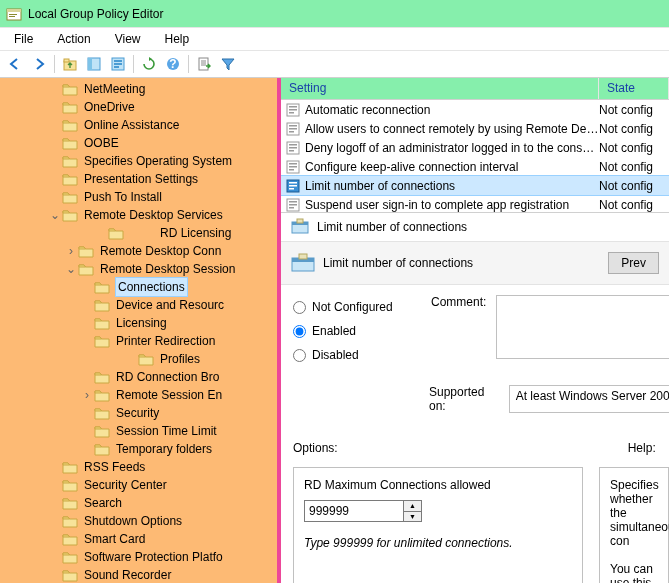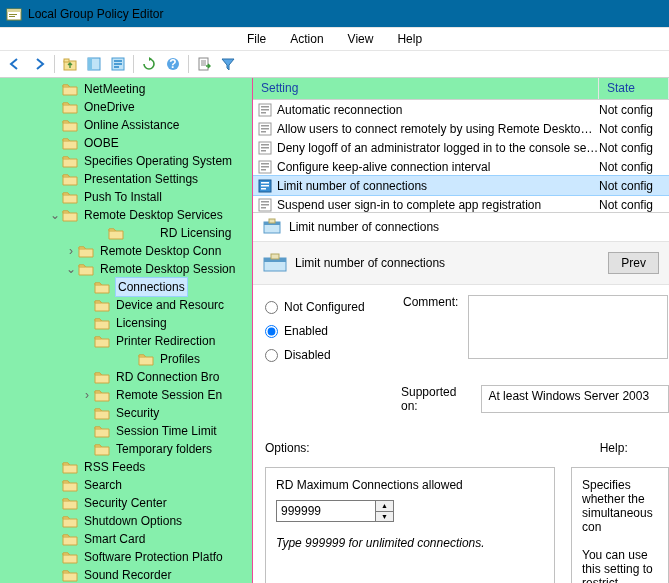--- a/index.html
+++ b/index.html
@@ -1,34 +1,34 @@
 <!DOCTYPE html>
 <html><head>
 <meta charset="utf-8">
 <style>
 * { box-sizing: border-box; margin: 0; padding: 0; font-family: "Segoe UI", Tahoma, sans-serif; font-size: 12px; }
 body { background: #fff; width: 669px; height: 583px; overflow: hidden; color: #000; }
 
 
-.titlebar { height: 28px; display: flex; align-items: center; padding: 0 6px; background: #0369a1; border-bottom: 1px solid #e5e5e5; }
+.titlebar { height: 28px; display: flex; align-items: center; padding: 0 6px; background: #86efac; border-bottom: 1px solid #e5e5e5; }
 .titlebar .icon { width: 16px; height: 16px; margin-right: 6px; }
 .titlebar .title { color: #000; }
 
 
-.menubar { height: 22px; display: flex; align-items: center; padding: 0 2px; background: #fff; justify-content: center; }
+.menubar { height: 22px; display: flex; align-items: center; padding: 0 2px; background: #fff; }
 .menubar .menu-item { padding: 2px 12px; cursor: default; }
 
 
 .toolbar { height: 28px; display: flex; align-items: center; padding: 0 4px; background: #fff; border-top: 1px solid #e5e5e5; border-bottom: 1px solid #d0d0d0; gap: 2px; }
 .tb-btn { width: 22px; height: 22px; display: flex; align-items: center; justify-content: center; cursor: pointer; }
 .tb-sep { width: 1px; height: 18px; background: #d0d0d0; margin: 0 2px; }
 
 
 .main { display: flex; height: calc(100% - 78px); }
-.tree-pane { width: 253px; overflow: hidden; border-right: 1px solid #ec4899; padding-top: 2px; background:#86efac; }
+.tree-pane { width: 281px; overflow: hidden; border-right: 4px solid #ec4899; padding-top: 2px; background:#fdba74; }
 .tree-row { display: flex; align-items: center; height: 18px; line-height: 18px; white-space: nowrap; cursor: default; }
 .tree-row.selected { }
 .tree-row.selected .label { background:#cce8ff; outline:1px solid #99d1ff; padding:0 2px; margin-left:2px; }
 .twisty { width: 14px; text-align: center; color:#666; font-size:12px; line-height:12px; }
 .twisty.blank { color: transparent; }
 .folder-icon { width:16px; height:14px; margin-right:4px; }
 .label { padding-left:2px; }
 
 .right-pane { flex:1; position:relative; overflow:hidden; }
 
@@ -385,31 +385,31 @@
         <span class="label">RSS Feeds</span>
       </div>
       <div class="tree-row" style="padding-left: 48px;">
         <span class="twisty blank">·</span>
         <span class="folder-icon">
           <svg width="16" height="14">
             <path d="M1 3 h5 l1.5 2 H15 v8 H1 Z" fill="#f7e39a" stroke="#caa743"></path>
             <path d="M1 3 h5 l1.5 2 H1 Z" fill="#f0d77a" stroke="#caa743"></path>
           </svg>
         </span>
+        <span class="label">Security Center</span>
+      </div>
+      <div class="tree-row" style="padding-left: 48px;">
+        <span class="twisty blank">·</span>
+        <span class="folder-icon">
+          <svg width="16" height="14">
+            <path d="M1 3 h5 l1.5 2 H15 v8 H1 Z" fill="#f7e39a" stroke="#caa743"></path>
+            <path d="M1 3 h5 l1.5 2 H1 Z" fill="#f0d77a" stroke="#caa743"></path>
+          </svg>
+        </span>
         <span class="label">Search</span>
-      </div>
-      <div class="tree-row" style="padding-left: 48px;">
-        <span class="twisty blank">·</span>
-        <span class="folder-icon">
-          <svg width="16" height="14">
-            <path d="M1 3 h5 l1.5 2 H15 v8 H1 Z" fill="#f7e39a" stroke="#caa743"></path>
-            <path d="M1 3 h5 l1.5 2 H1 Z" fill="#f0d77a" stroke="#caa743"></path>
-          </svg>
-        </span>
-        <span class="label">Security Center</span>
       </div>
       <div class="tree-row" style="padding-left: 48px;">
         <span class="twisty blank">·</span>
         <span class="folder-icon">
           <svg width="16" height="14">
             <path d="M1 3 h5 l1.5 2 H15 v8 H1 Z" fill="#f7e39a" stroke="#caa743"></path>
             <path d="M1 3 h5 l1.5 2 H1 Z" fill="#f0d77a" stroke="#caa743"></path>
           </svg>
         </span>
         <span class="label">Shutdown Options</span>

